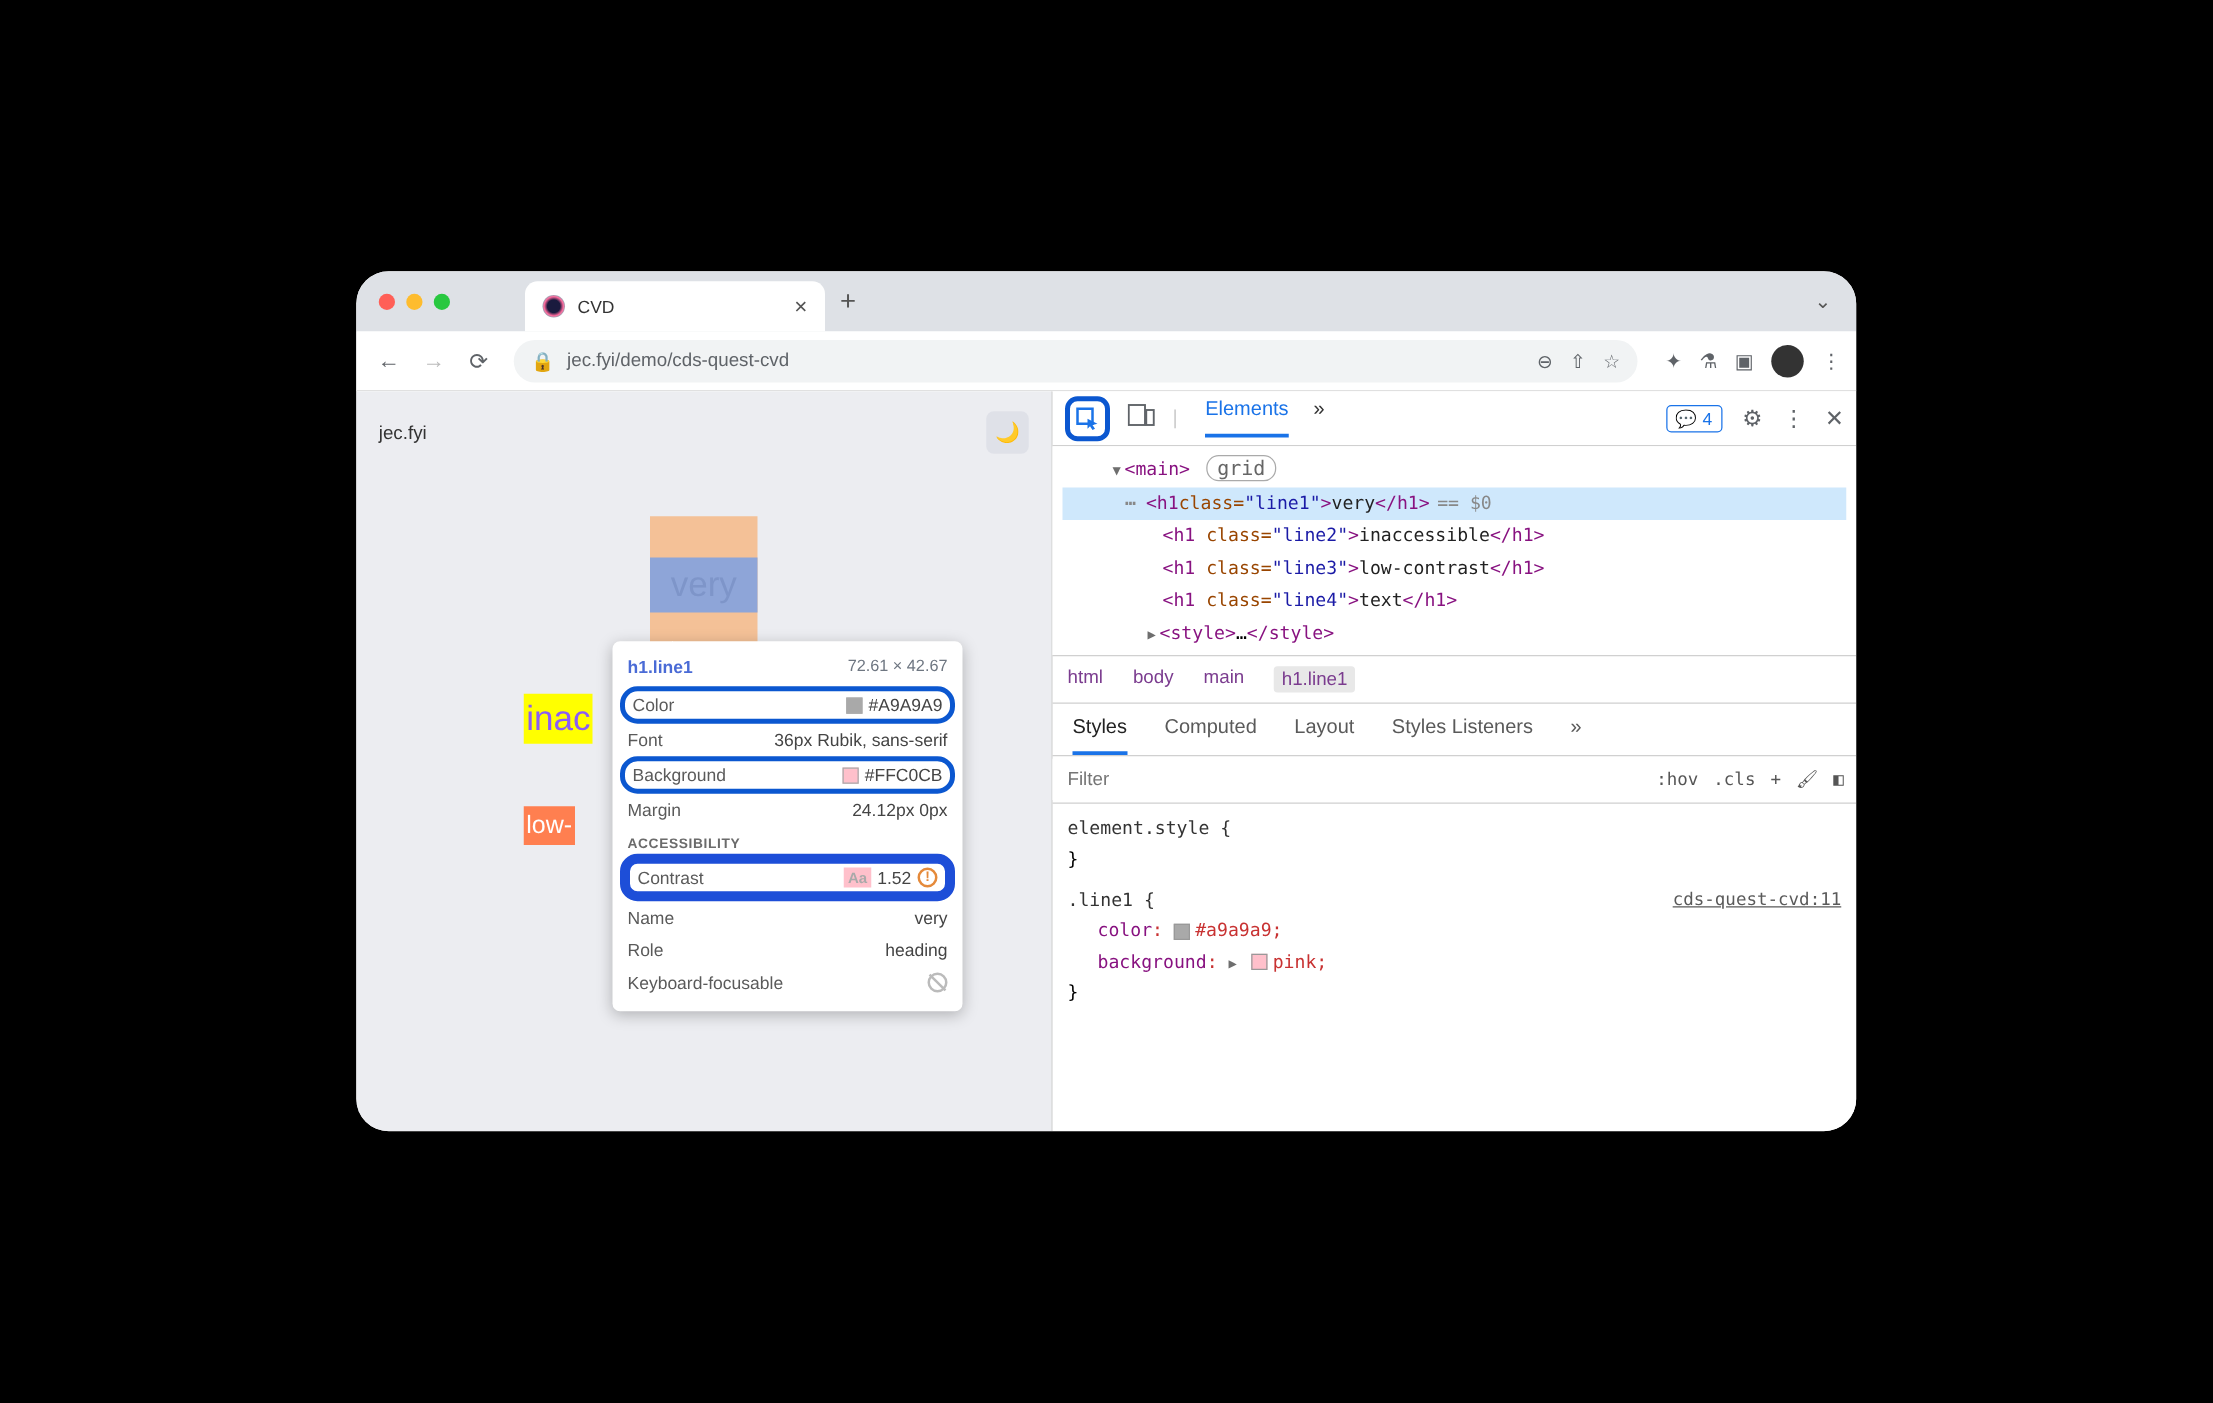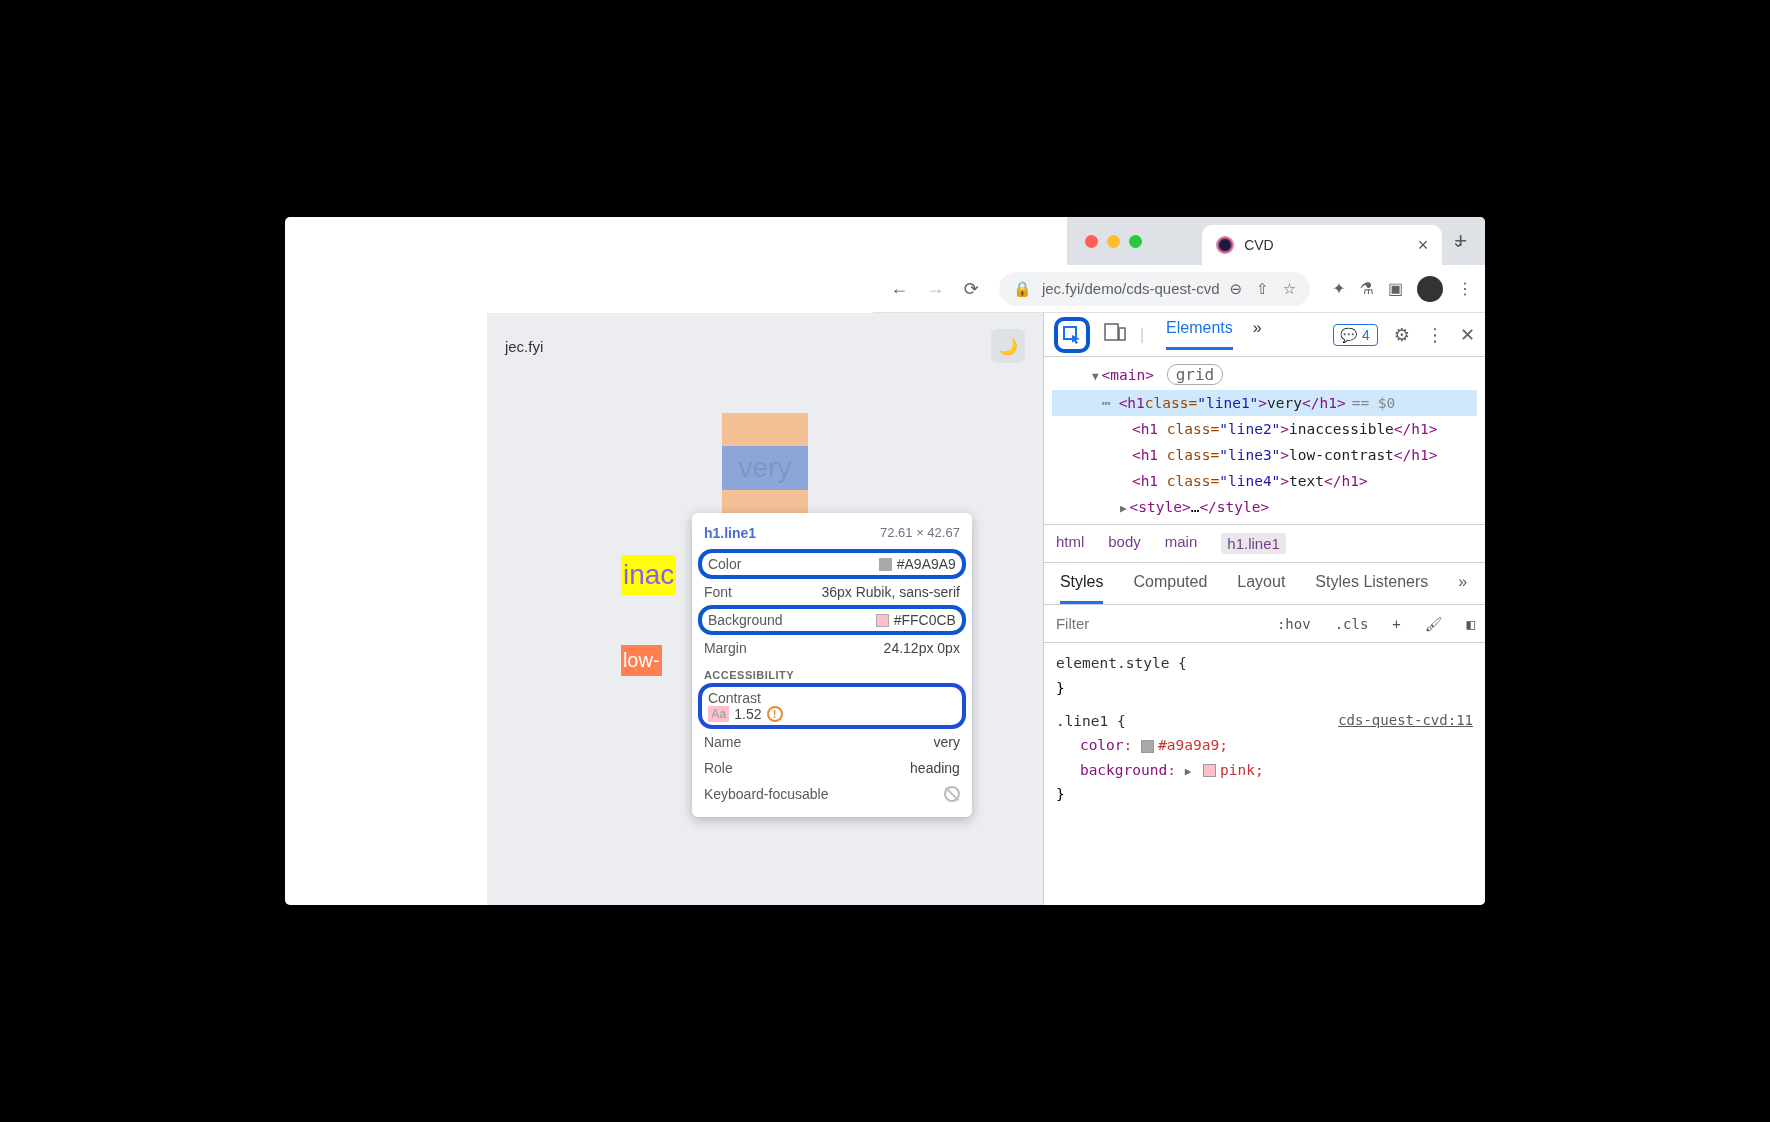--- a/index.html
+++ b/index.html
@@ -1,17 +1,17 @@
 <!DOCTYPE html>
 <html><head>
 <meta charset="utf-8">
 <style>
 * { box-sizing: border-box; margin: 0; padding: 0; }
 body { background: #000; font-family: -apple-system, BlinkMacSystemFont, "Segoe UI", sans-serif; width: 1770px; height: 1122px; display: flex; align-items: center; justify-content: center; }
-.browser-window { width: 1200px; height: 688px; background: #fff; border-radius: 5px; overflow: hidden; box-shadow: 0 20px 60px rgba(0,0,0,0.5); display: flex; flex-direction: column; position: relative; align-items: flex-end; }
+.browser-window { width: 1200px; height: 688px; background: #fff; border-radius: 26px; overflow: hidden; box-shadow: 0 20px 60px rgba(0,0,0,0.5); display: flex; flex-direction: column; position: relative; }
 .title-bar { height: 48px; background: #dee1e6; display: flex; align-items: center; padding: 0 18px; position: relative; }
 .traffic-lights { display: flex; gap: 9px; }
 .traffic-light { width: 13px; height: 13px; border-radius: 50%; }
 .tl-red { background: #ff5f57; }
 .tl-yellow { background: #febc2e; }
 .tl-green { background: #28c840; }
 .tab { margin-left: 60px; background: #fff; border-radius: 10px 10px 0 0; padding: 10px 14px; display: flex; align-items: center; gap: 10px; width: 240px; height: 40px; margin-top: 8px; }
 .favicon { width: 18px; height: 18px; border-radius: 50%; background: radial-gradient(circle, #1a1a3e 40%, #ff6b9d 60%, #4ecdc4 80%); }
 .tab-title { font-size: 14px; color: #333; flex: 1; }
 .tab-close { font-size: 18px; color: #555; cursor: pointer; }
@@ -40,21 +40,21 @@
 .tooltip { position: absolute; top: 200px; left: 205px; width: 280px; background: #fff; border-radius: 6px; box-shadow: 0 3px 12px rgba(0,0,0,0.25); padding: 10px 0; font-size: 14px; z-index: 100; }
 .tooltip::before { content: ''; position: absolute; top: -8px; left: 40px; border: 8px solid transparent; border-bottom-color: #fff; }
 .tt-head { display: flex; justify-content: space-between; padding: 2px 12px 8px; }
 .tt-selector { color: #4a6bd6; font-weight: 600; }
 .tt-dims { color: #6e7681; font-size: 13px; }
 .tt-row { display: flex; justify-content: space-between; padding: 5px 12px; color: #4b4b4b; }
 .tt-label { color: #5a5a5a; }
 .tt-value { color: #444; display: flex; align-items: center; gap: 5px; }
 .swatch { width: 13px; height: 13px; border: 1px solid #aaa; display: inline-block; }
 .highlight-blue { border: 4px solid #0b57d0; border-radius: 14px; margin: 0 6px; padding: 3px 6px !important; }
-.highlight-orange { border: 4px solid #1d4ed8; border-radius: 14px; margin: 0 6px; padding: 3px 6px !important; flex-direction: column; }
+.highlight-orange { border: 8px solid #1d4ed8; border-radius: 14px; margin: 0 6px; padding: 3px 6px !important; }
 .tt-section { font-size: 11px; font-weight: 700; color: #6b6b6b; letter-spacing: 0.5px; padding: 8px 12px 2px; }
 .aa-box { background: #ffc0cb; color: #a9a9a9; padding: 1px 3px; font-weight: 600; font-size: 12px; }
 .warn-circle { width: 16px; height: 16px; border: 2px solid #e58a3a; border-radius: 50%; display: inline-flex; align-items: center; justify-content: center; color: #e58a3a; font-size: 11px; font-weight: 700; }
 .no-circle { width: 16px; height: 16px; border: 2px solid #bbb; border-radius: 50%; position: relative; }
 .no-circle::after { content: ''; position: absolute; width: 18px; height: 2px; background: #bbb; transform: rotate(45deg); top: 5px; left: -3px; }
 .devtools { flex: 1; background: #fff; display: flex; flex-direction: column; border-left: 1px solid #ccc; }
 .dt-toolbar { height: 44px; display: flex; align-items: center; padding: 0 10px; gap: 14px; border-bottom: 1px solid #d0d0d0; }
 .inspect-box { border: 4px solid #0b57d0; border-radius: 10px; padding: 4px; display: flex; align-items: center; justify-content: center; }
 .dt-icon { font-size: 18px; color: #5f6368; cursor: pointer; }
 .dt-tabs { display: flex; gap: 20px; margin-left: 8px; font-size: 16px; }
@@ -74,21 +74,21 @@
 .grid-badge { border: 1px solid #aaa; border-radius: 10px; padding: 0 8px; font-size: 16px; color: #666; margin-left: 4px; }
 .triangle { color: #6e6e6e; margin-right: 3px; font-size: 11px; display: inline-block; }
 .breadcrumbs { padding: 8px 12px; display: flex; gap: 24px; font-size: 15px; border-top: 1px solid #d0d0d0; border-bottom: 1px solid #d0d0d0; }
 .crumb { color: #7b3c8f; cursor: pointer; }
 .crumb.active { background: #e8e8e8; padding: 2px 6px; border-radius: 3px; }
 .styles-tabs { display: flex; gap: 30px; padding: 10px 16px 0; font-size: 16px; border-bottom: 1px solid #d0d0d0; }
 .styles-tab { padding-bottom: 10px; cursor: pointer; color: #5a5a5a; }
 .styles-tab.active { color: #222; border-bottom: 3px solid #1a73e8; }
 .filter-row { display: flex; align-items: center; border-bottom: 1px solid #d0d0d0; height: 38px; }
 .filter-input { flex: 1; border: none; padding: 8px 12px; font-size: 15px; color: #888; outline: none; }
-.filter-btns { display: flex; gap: 24px; padding: 0 10px; font-family: Menlo, monospace; font-size: 14px; color: #555; align-items: center; }
+.filter-btns { display: flex; gap: 12px; padding: 0 10px; font-family: Menlo, monospace; font-size: 14px; color: #555; align-items: center; }
 .filter-btns > * { cursor: pointer; }
 .styles-body { padding: 8px 12px; font-family: Menlo, Consolas, monospace; font-size: 14.5px; line-height: 1.7; }
 .css-selector { color: #333; }
 .css-prop { color: #c83232; margin-left: 24px; }
 .css-propname { color: #881280; }
 .css-link { float: right; color: #5a5a5a; text-decoration: underline; font-size: 14px; }
 .mini-swatch { width: 13px; height: 13px; border: 1px solid #999; display: inline-block; vertical-align: middle; margin-right: 4px; }
 </style>
 </head>
 <body>

